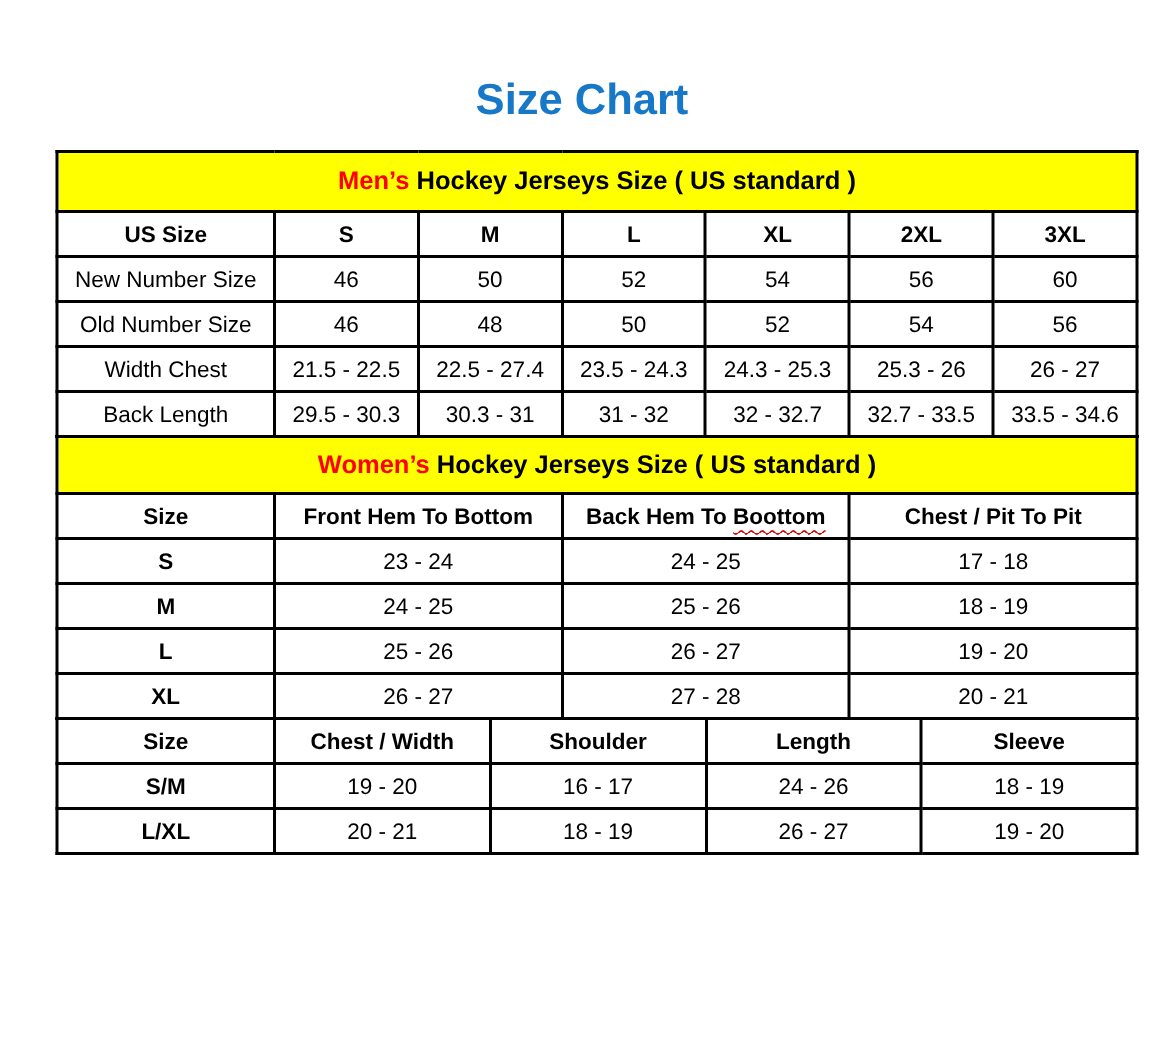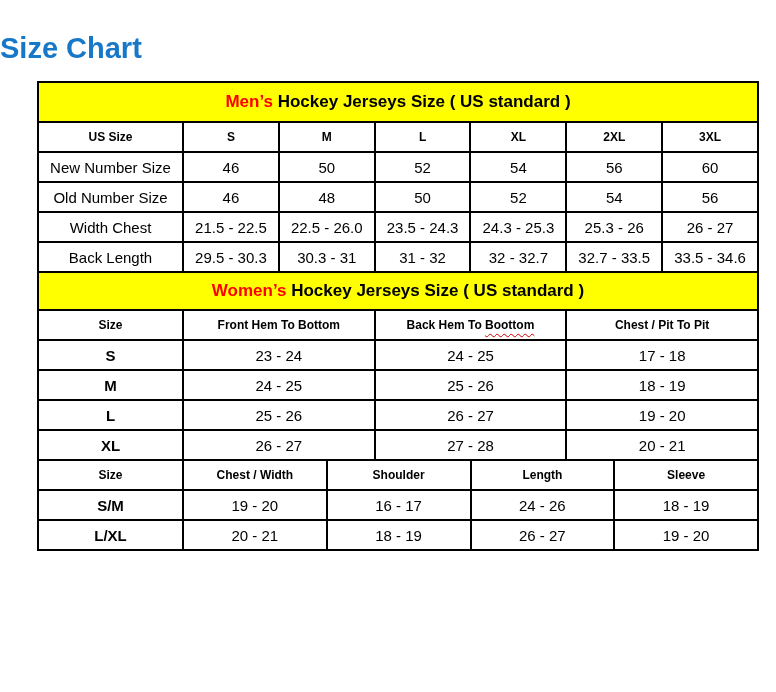--- a/index.html
+++ b/index.html
@@ -12,23 +12,23 @@
     color: #000000;
     overflow: hidden;
   }
   .page {
     position: relative;
     width: 776px;
     height: 692px;
   }
   .title {
     margin: 0;
-    padding-top: 32px;
+    padding-top: 51px;
     padding-bottom: 16px;
-    text-align: left;
+    text-align: center;
     font-size: 29px;
     font-weight: bold;
     letter-spacing: 0px;
     color: #1778c8;
   }
   .chart {
     width: 698px;
     margin-left: 37px;
   }
   table.tbl {
@@ -50,21 +50,21 @@
   .banner-cell {
     background: #ffff00;
     font-size: 17px;
     font-weight: bold;
   }
   .banner-mens   .banner-cell { height: 38px; }
   .banner-womens .banner-cell { height: 36px; }
   .banner-youth  .banner-cell { height: 30px; }
   .hl { }
   .head-row th {
-    font-size: 12px;
+    font-size: 15px;
     font-weight: bold;
     height: 28px;
   }
   .tbl tbody td {
     font-size: 15px;
     font-weight: normal;
     height: 28px;
   }
   .tbl tbody td.row-label { font-weight: normal; }
   .womens tbody td.row-label,
@@ -127,21 +127,21 @@
             <td>46</td>
             <td>48</td>
             <td>50</td>
             <td>52</td>
             <td>54</td>
             <td>56</td>
           </tr>
           <tr>
             <td class="row-label">Width Chest</td>
             <td>21.5 - 22.5</td>
-            <td>22.5 - 26.0</td>
+            <td>22.5 - 27.4</td>
             <td>23.5 - 24.3</td>
             <td>24.3 - 25.3</td>
             <td>25.3 - 26</td>
             <td>26 - 27</td>
           </tr>
           <tr>
             <td class="row-label">Back Length</td>
             <td>29.5 - 30.3</td>
             <td>30.3 - 31</td>
             <td>31 - 32</td>

